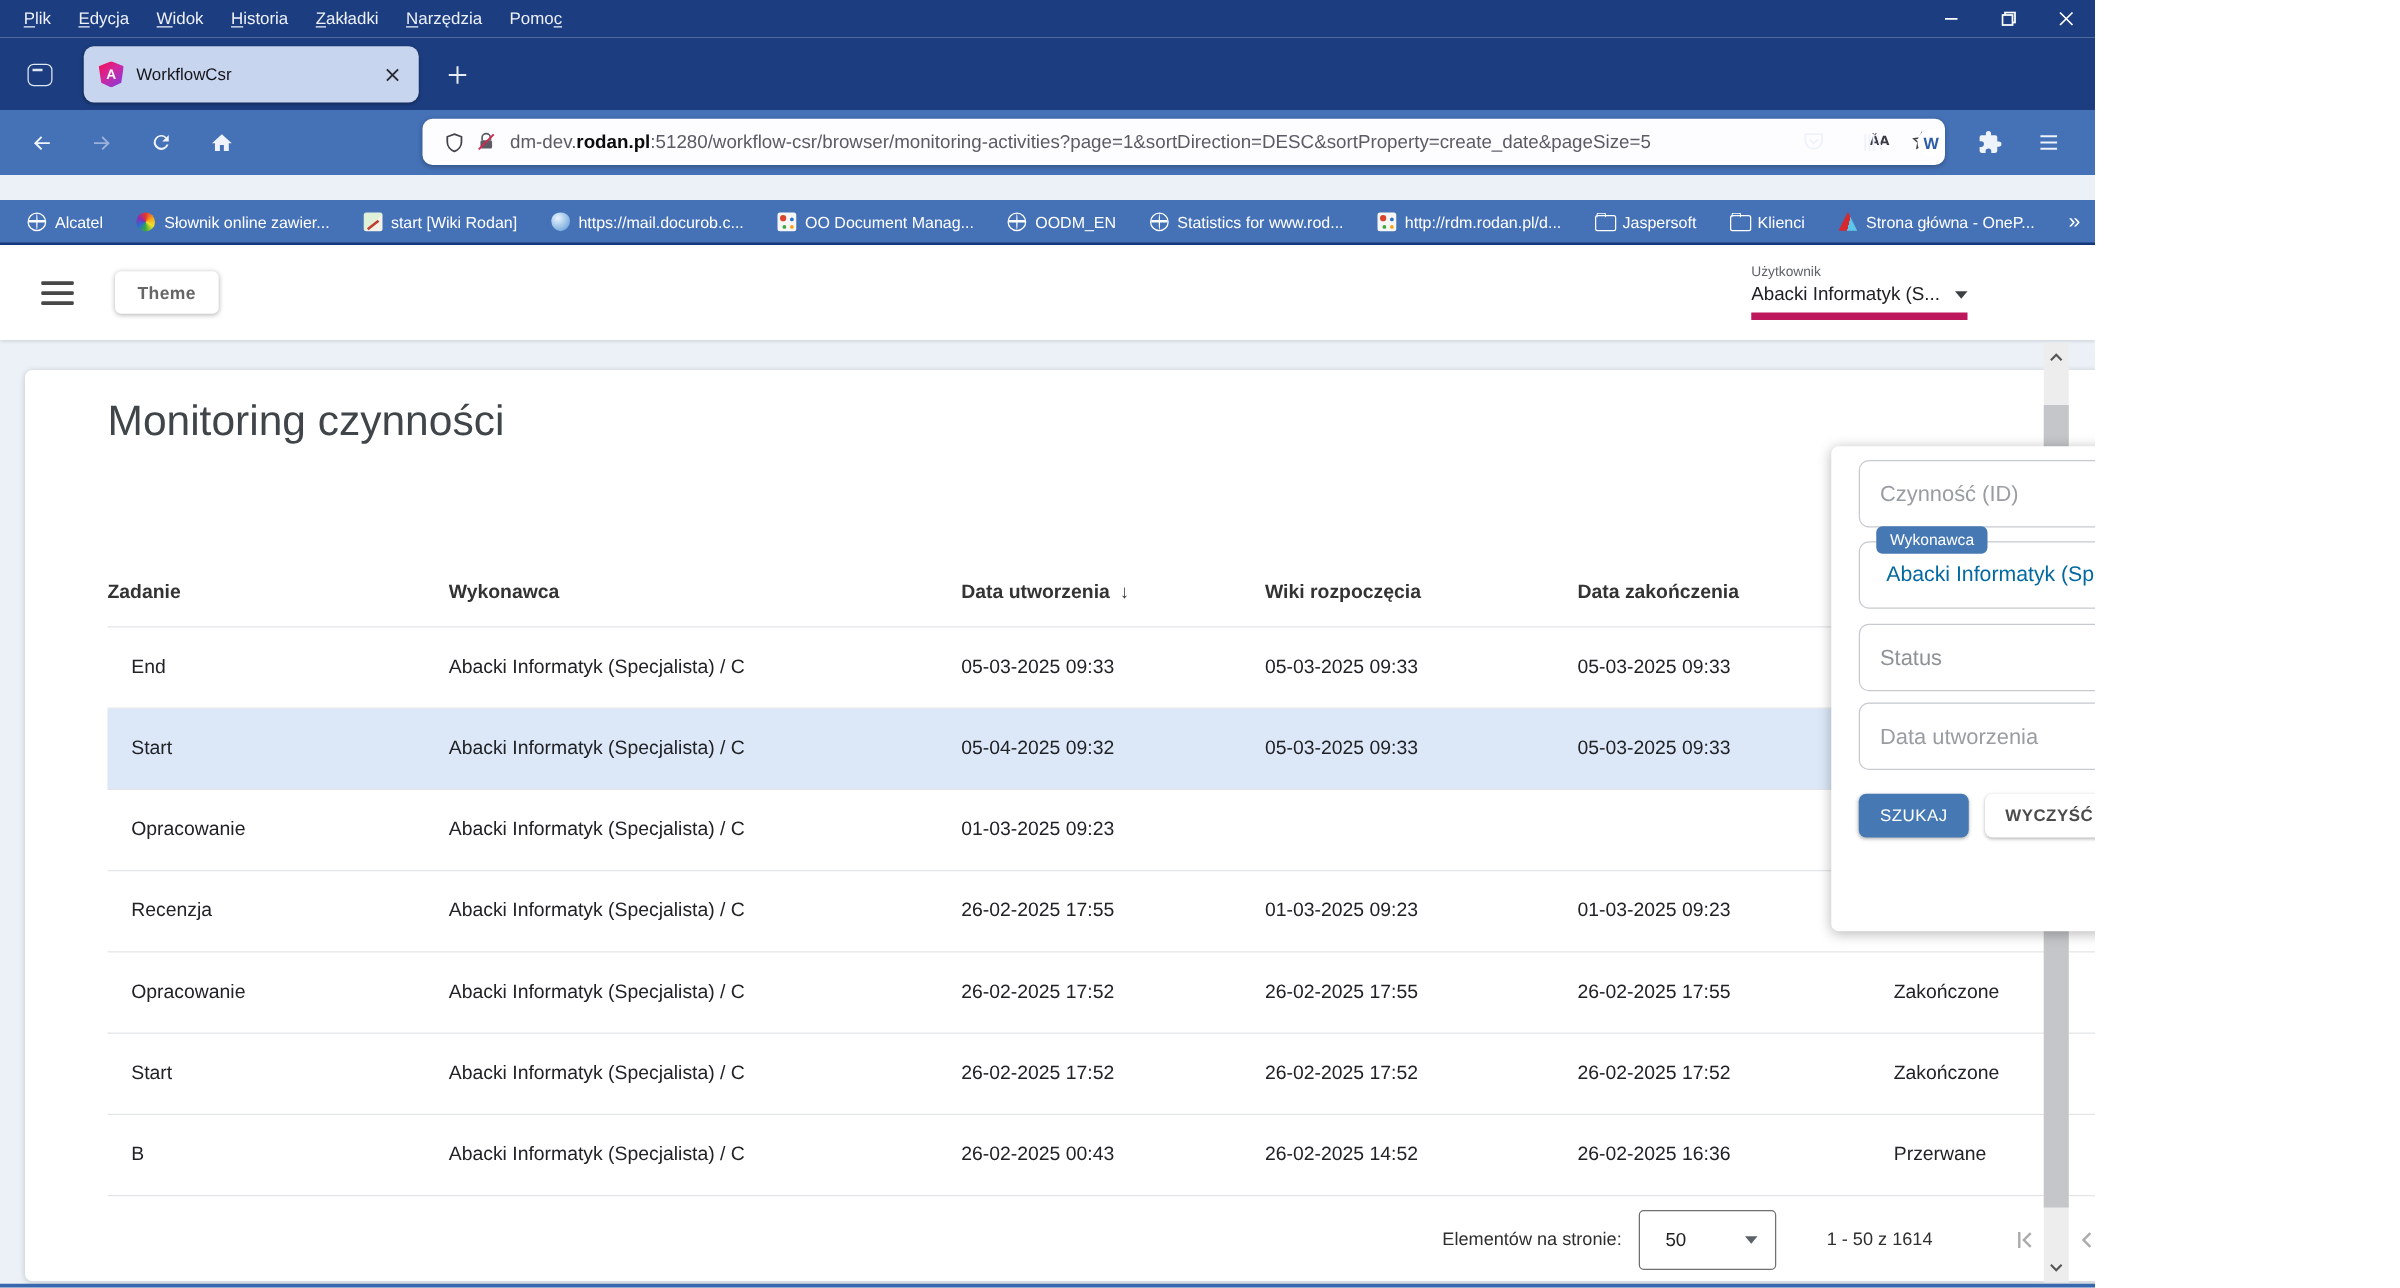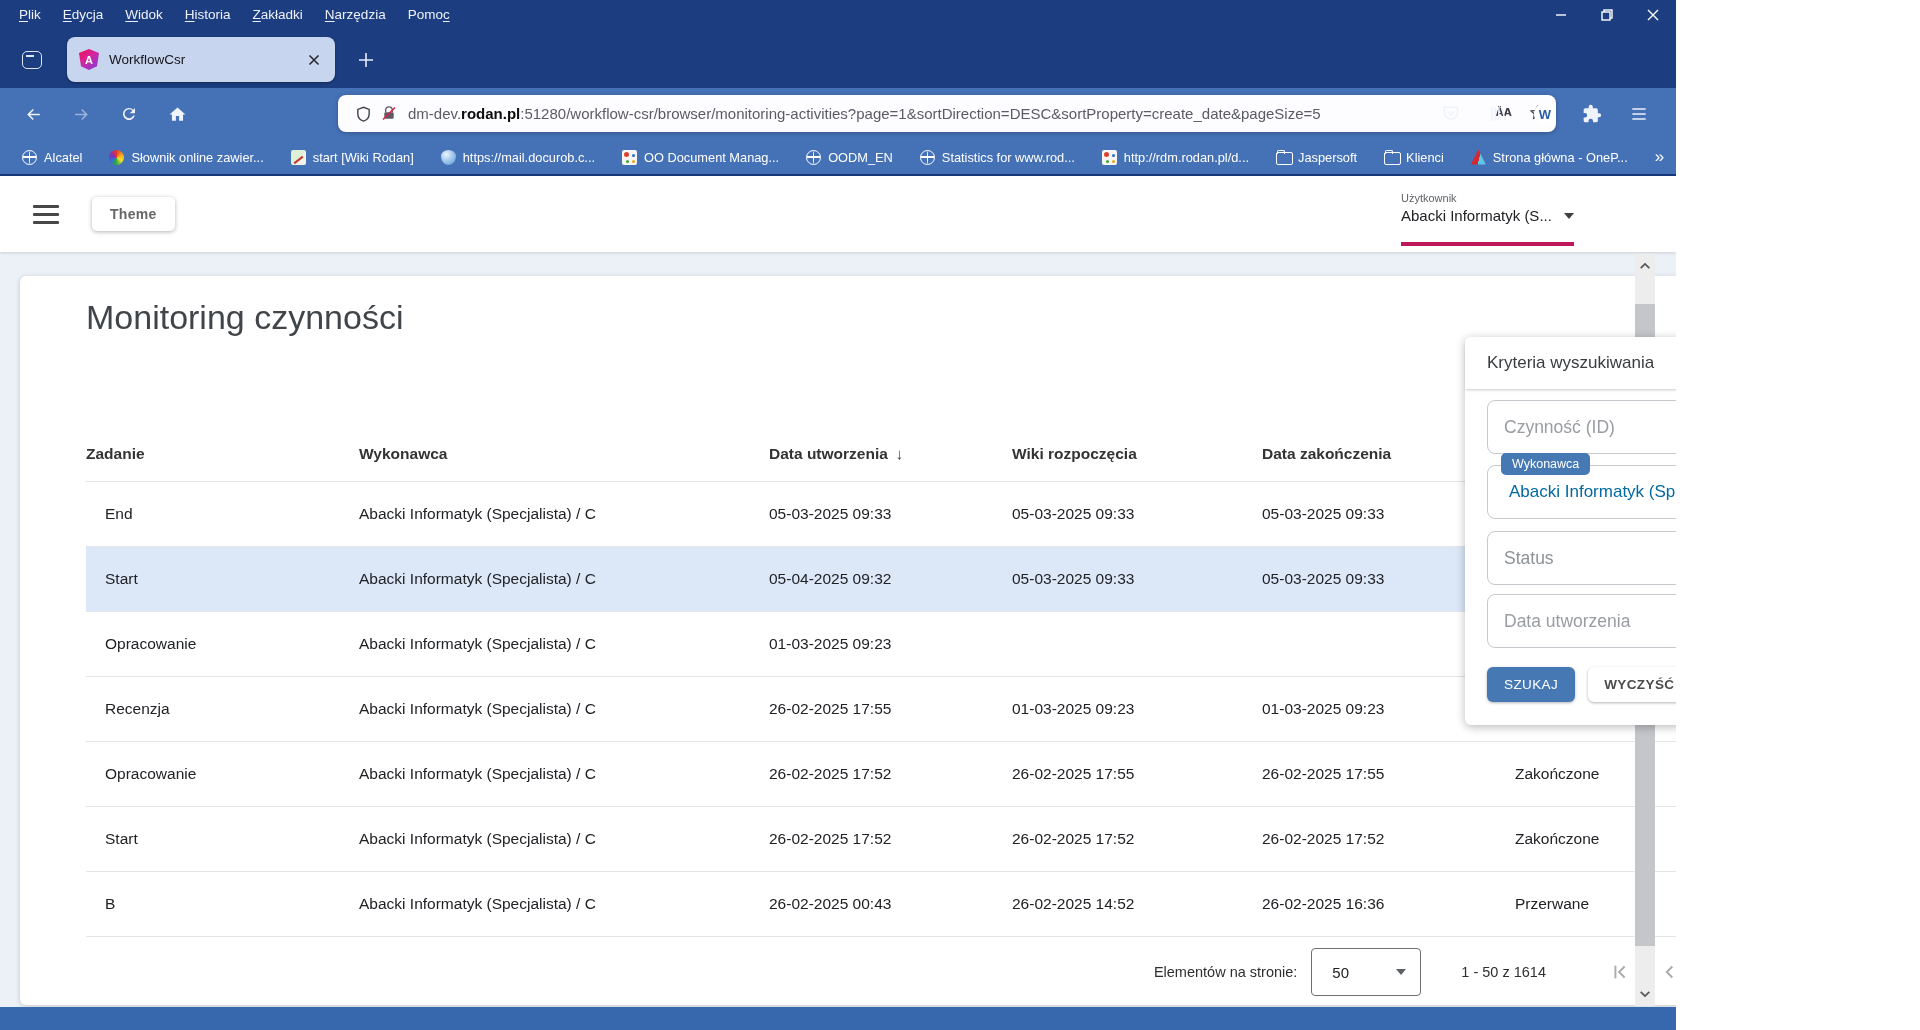--- a/index.html
+++ b/index.html
@@ -40,21 +40,21 @@
   .urlbar { position:absolute; left:338px; top:7px; width:1218px; height:37px; background:#fdfdff; border-radius:8px; display:flex; align-items:center; padding:0 10px 0 12px; box-shadow:0 1px 4px rgba(0,0,0,.25); }
   .url-ico { flex:0 0 auto; display:flex; align-items:center; justify-content:center; width:26px; }
   .url-text { margin-left:6px; font-size:15px; color:#5b5b66; white-space:nowrap; overflow:hidden; flex:1; }
   .url-text .domain { color:#0c0c0d; font-weight:bold; }
   .urlbar-right { display:flex; align-items:center; gap:12px; margin-left:8px; }
   .toolbar-right { position:absolute; right:22px; top:0; height:52px; display:flex; align-items:center; gap:17px; }
   .tb-btn { width:30px; height:30px; display:flex; align-items:center; justify-content:center; }
   .wbadge { width:22px; height:22px; border-radius:50%; background:#fff; color:#2d5da8; font-weight:bold; font-size:13px; display:flex; align-items:center; justify-content:center; }
 
   
-  .bookmarks { height:36px; background:var(--toolbar); border-bottom:2px solid #17377b; display:flex; align-items:center; padding:0 14px 0 22px; gap:27px; }
+  .bookmarks { height:36px; background:var(--toolbar); border-bottom:2px solid #17377b; display:flex; align-items:center; padding:0 14px 0 22px; gap:27px;margin-top:20px; }
   .bm-item { display:flex; align-items:center; gap:7px; color:#fff; font-size:12.8px; white-space:nowrap; }
   .bm-ico { width:15px; height:15px; flex:0 0 auto; position:relative; }
   .ic-globe { border:1.4px solid #fff; border-radius:50%; }
   .ic-globe::before { content:""; position:absolute; left:50%; top:0; bottom:0; width:1.2px; margin-left:-0.6px; background:#fff; border-radius:50%; }
   .ic-globe::after { content:""; position:absolute; top:50%; left:0; right:0; height:1.2px; margin-top:-0.6px; background:#fff; }
   .ic-colorwheel { border-radius:50%; background:conic-gradient(#e4372f,#f6a21d,#f2e32a,#39a93c,#2a6fd1,#8e2ab0,#e4372f); }
   .ic-map { background:linear-gradient(135deg,#dff0d8 55%,#f2f2e8 55%); border-radius:2px; overflow:hidden; }
   .ic-map::before { content:""; position:absolute; left:2px; top:9px; width:11px; height:2px; background:#c23b2e; transform:rotate(-38deg); }
   .ic-drop { background:radial-gradient(circle at 35% 30%,#eaf4ff,#7fb1e0 70%,#4e7fb4); border-radius:50% 50% 50% 50%/42% 42% 58% 58%; }
   .ic-dots { background:#f6f6f6; border-radius:2px; }
@@ -66,21 +66,21 @@
   .bm-overflow { margin-left:auto; color:#fff; font-size:17px; padding-right:8px; }
 
   
   .content { position:relative; height:854px; background:var(--pagebg); overflow:hidden; }
   .band { position:absolute; left:0; right:0; bottom:0; height:23px; background:var(--band); }
 
   .appheader { position:absolute; left:0; top:0; width:100%; height:76px; background:#fff; box-shadow:0 1px 3px rgba(0,0,0,.14); display:flex; align-items:center; }
   .app-burger { margin-left:33px; width:26px; display:flex; flex-direction:column; gap:5px; }
   .app-burger span { display:block; height:3px; background:#474747; border-radius:1px; }
   .theme-btn { margin-left:33px; background:#fff; border-radius:5px; box-shadow:0 1px 4px rgba(0,0,0,.3); padding:9px 18px; font-size:14px; font-weight:bold; color:#666; letter-spacing:.3px; }
-  .user-select { position:absolute; right:102px; top:16px; width:173px; border-bottom:4px solid #be185d; padding-bottom:18px; }
+  .user-select { position:absolute; right:102px; top:16px; width:173px; border-bottom:6px solid #be185d; padding-bottom:6px; }
   .user-label { font-size:11px; color:#5f6368; }
   .user-row { display:flex; align-items:center; margin-top:3px; }
   .user-value { font-size:15px; color:#202124; white-space:nowrap; overflow:hidden; flex:1; }
   .caret-down { width:0; height:0; border-left:5px solid transparent; border-right:5px solid transparent; border-top:6px solid #3c4043; flex:0 0 auto; }
 
   
   .card { position:absolute; left:20px; top:100px; width:1796px; height:729px; background:#fff; border-radius:6px; box-shadow:0 1px 5px rgba(0,0,0,.18); }
   .page-title { position:absolute; left:66px; top:22px; font-size:34px; color:#40454a; font-weight:400; }
 
   .table { position:absolute; left:66px; top:150px; width:1704px; }
@@ -474,24 +474,20 @@
         <div class="pg-btn enabled">
             <svg width="22" height="22" viewBox="0 0 24 24">
               <path d="M7 6l6 6-6 6"></path>
               <path d="M17 5v14"></path>
             </svg>
           </div>
       </div>
     </div>
 
     <div class="criteria">
-      <div class="cr-header">
-        <div class="cr-title">Kryteria wyszukiwania</div>
-        <div class="caret-up"></div>
-      </div>
       <div class="cr-body">
         <div class="field f1">
             <input placeholder="Czynność (ID)" style="">
           </div>
         <div class="field f2">
           <span class="chip">Wykonawca</span>
           <span class="sel-value">Abacki Informatyk (Specja</span>
           <span class="caret-down"></span>
         </div>
         <div class="field f3">

